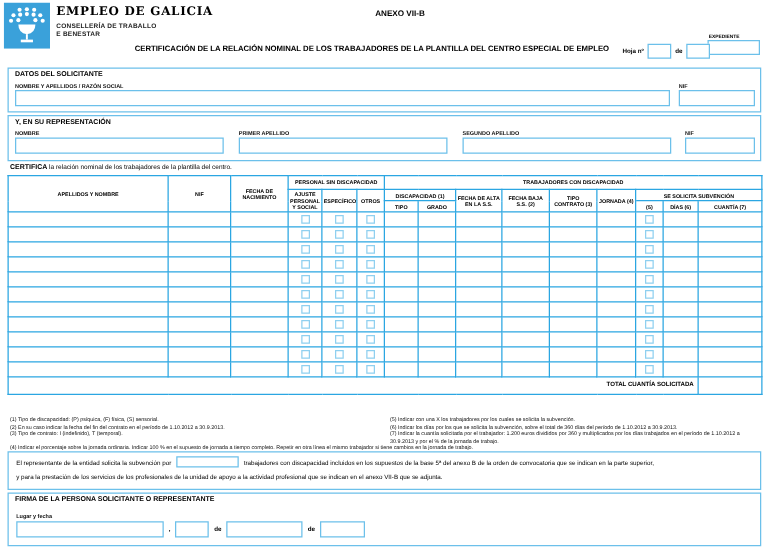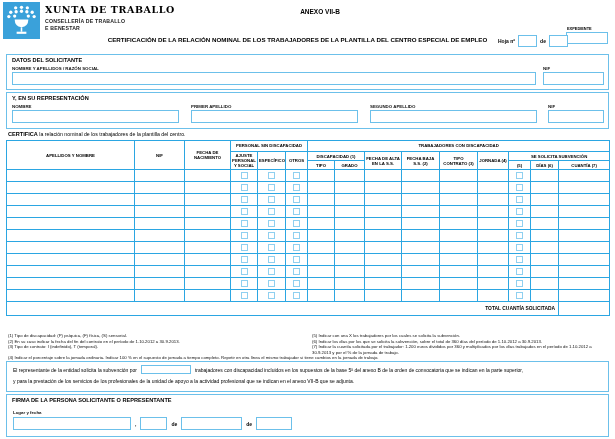--- a/index.html
+++ b/index.html
@@ -69,21 +69,21 @@
         <circle cx="30" cy="10.5" r="1.7"></circle>
       <circle cx="6" cy="15" r="1.7"></circle>
         <circle cx="12" cy="14.5" r="1.7"></circle>
         <circle cx="26" cy="14.5" r="1.7"></circle>
         <circle cx="32" cy="15" r="1.7"></circle>
       <path d="M12 18 h14 q0 7 -7 8 q-7 -1 -7 -8 z"></path>
       <rect x="18.2" y="26" width="1.6" height="4.5"></rect>
       <rect x="14" y="30.5" width="10" height="2.2"></rect>
     </g>
   </svg>
-  <div class="brand-name">XUNTA DE TRABALLO</div>
+  <div class="brand-name">EMPLEO DE GALICIA</div>
   <div class="brand-dept">
     <span>CONSELLERÍA DE TRABALLO</span><br>
     <span>E BENESTAR</span>
   </div>
   <div class="annex">ANEXO VII-B</div>
   <div class="expediente-label">EXPEDIENTE</div>
   <div class="expediente-box ibox"></div>
   <div class="main-title">CERTIFICACIÓN DE LA RELACIÓN NOMINAL DE LOS TRABAJADORES DE LA PLANTILLA DEL CENTRO ESPECIAL DE EMPLEO</div>
   <div class="hoja-group">
     <span class="lbl">Hoja nº</span>

